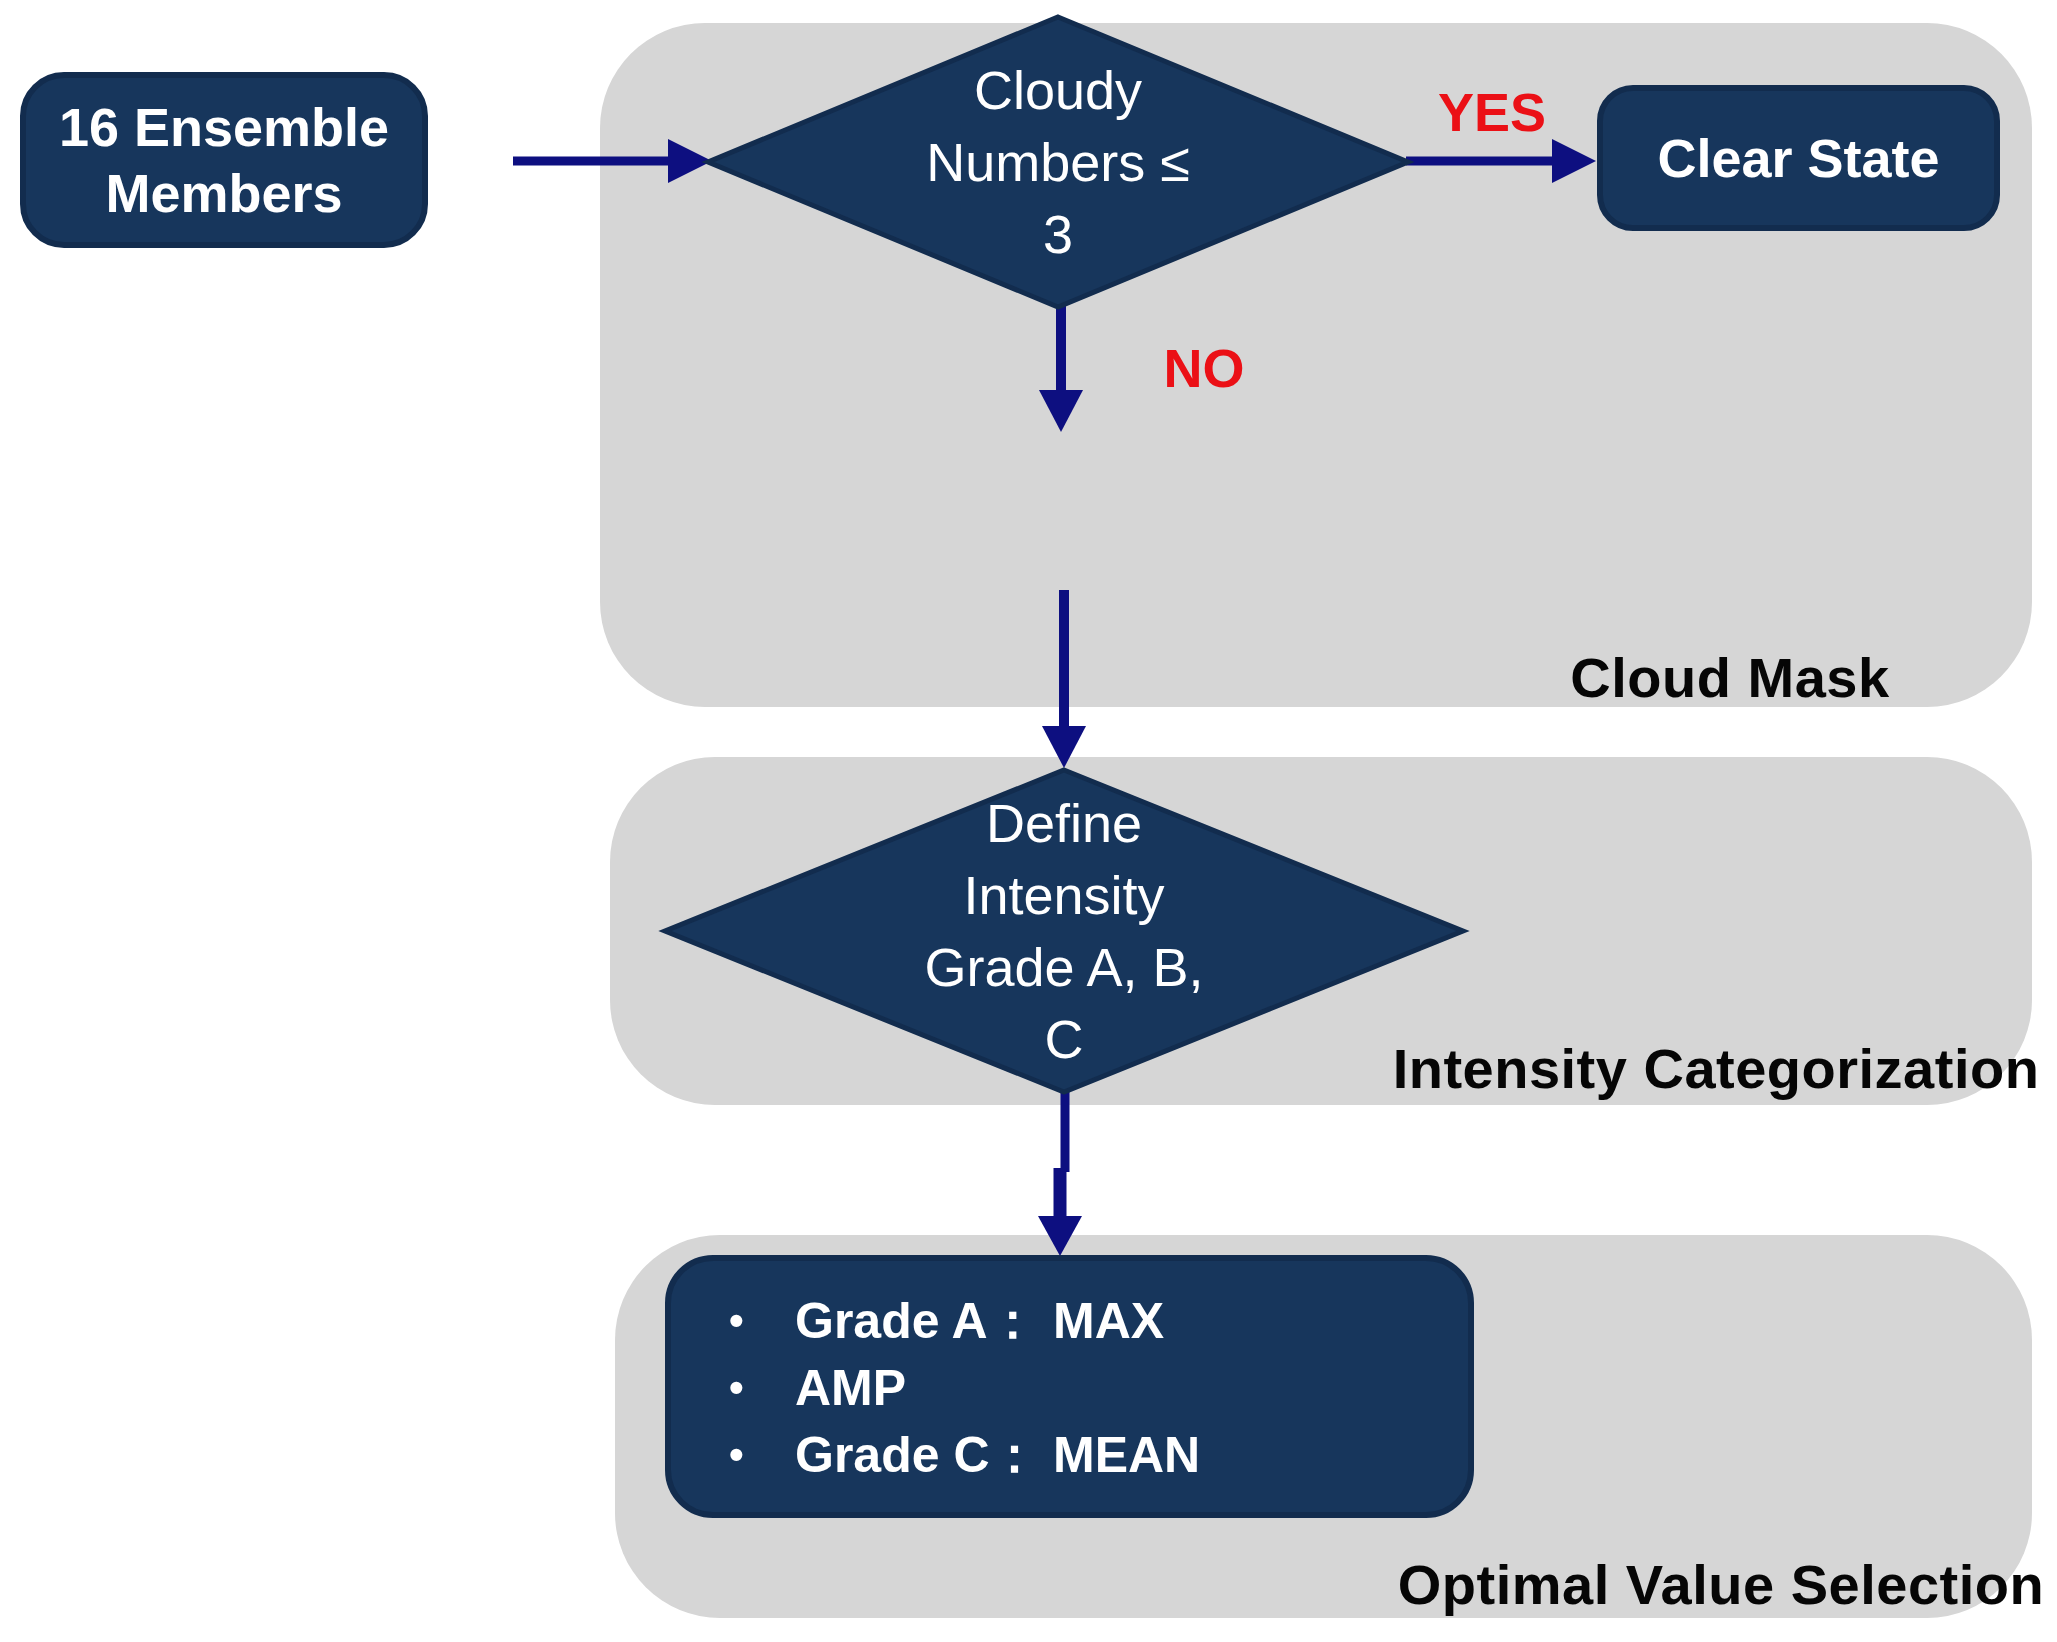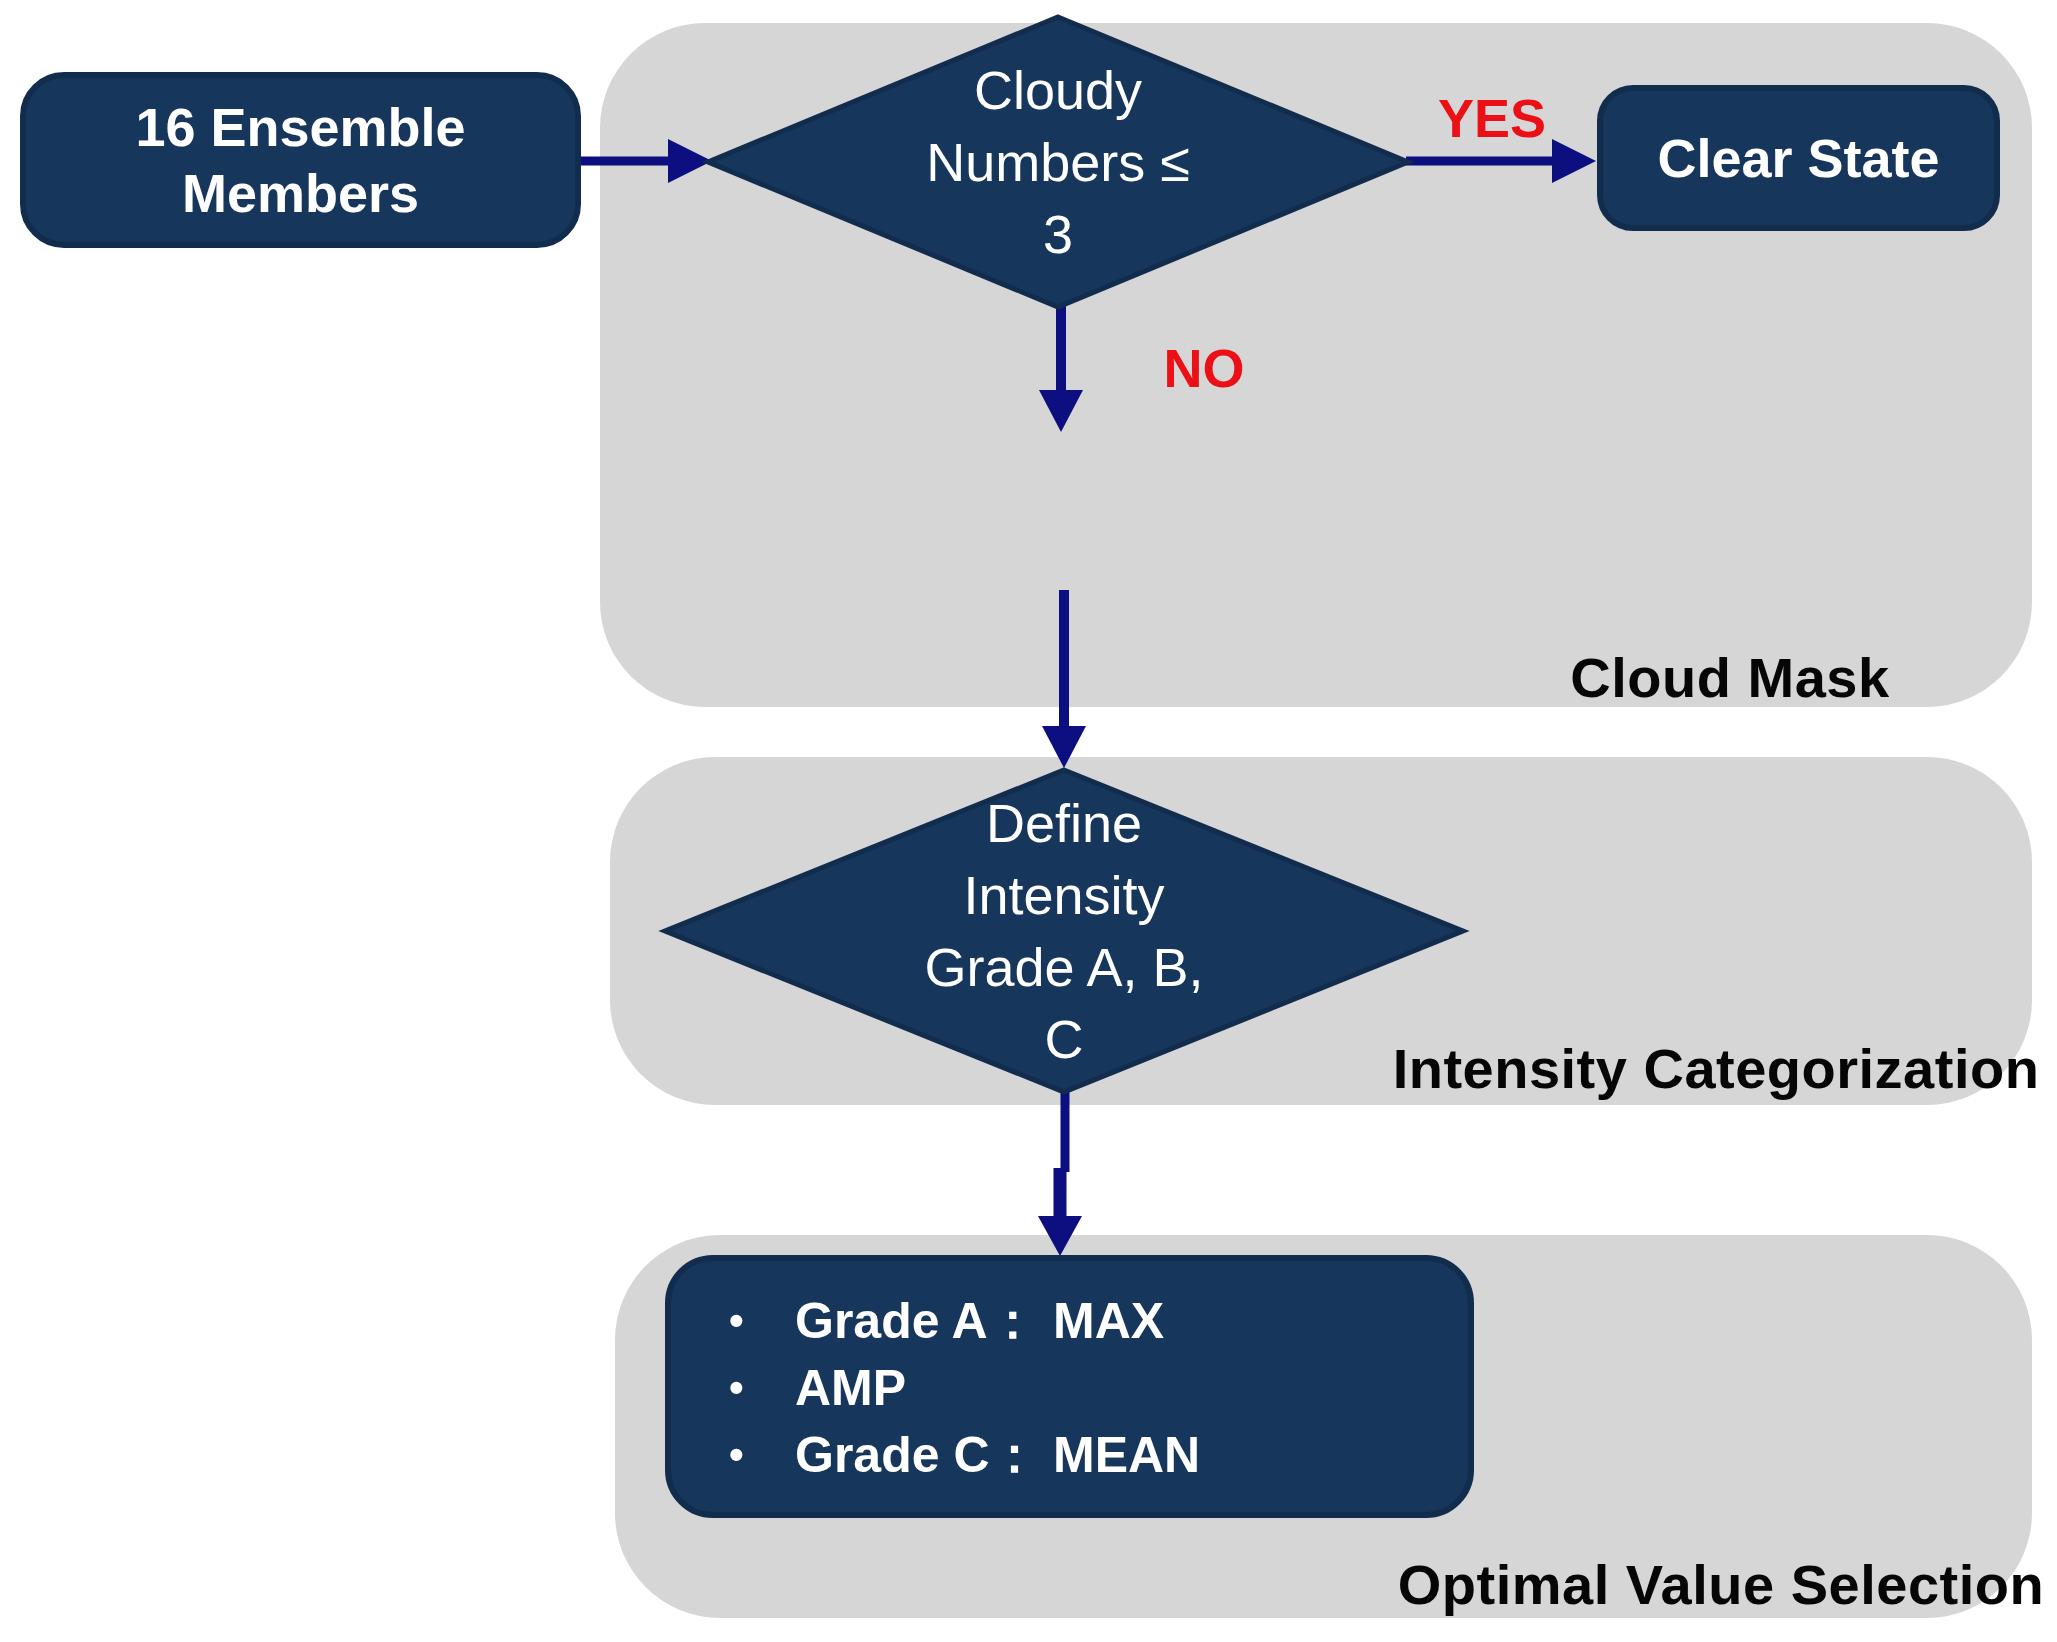--- a/index.html
+++ b/index.html
@@ -17,21 +17,21 @@
   }
   #label-cloud-mask{left:1730px;top:662px;}
   #label-intensity{left:1716px;top:1053px;}
   #label-optimal{left:1721px;top:1569px;}
 
   .node{
     position:absolute;background:#17365c;border:6px solid #122c4e;box-sizing:border-box;
     display:flex;align-items:center;justify-content:center;text-align:center;
     color:#ffffff;font-weight:700;font-size:54px;line-height:66px;
   }
-  #node-start{left:20px;top:72px;width:561px;height:176px;border-radius:44px;padding:0 28px;}
+  #node-start{left:20px;top:72px;width:408px;height:176px;border-radius:44px;padding:0 28px;}
   #node-clear{left:1597px;top:85px;width:403px;height:146px;border-radius:36px;}
   #node-cloudy{left:833px;top:433px;width:462px;height:158px;border-radius:36px;}
 
   #node-grades{
     left:665px;top:1255px;width:809px;height:263px;border-radius:48px;
     display:block;text-align:left;padding:26px 20px 0 58px;
   }
   .grade-row{display:flex;align-items:center;height:67px;color:#ffffff;font-weight:700;font-size:50px;}
   .grade-bullet{width:66px;font-size:42px;line-height:67px;}
   .grade-name{display:inline-block;min-width:258px;}
@@ -43,21 +43,21 @@
     position:absolute;transform:translate(-50%,-50%);
     color:#ffffff;font-weight:400;font-size:54px;line-height:72px;text-align:center;white-space:nowrap;
   }
   #diamond1-label{left:1058px;top:162px;}
   #diamond2-label{left:1064px;top:931px;}
 
   .edge-label{
     position:absolute;transform:translate(-50%,-50%);
     color:#eb1016;font-weight:700;font-size:54px;white-space:nowrap;
   }
-  #edge-label-yes{left:1492px;top:118px;text-align:center;}
+  #edge-label-yes{left:1492px;top:112px;text-align:center;}
   #edge-label-no{left:1204px;top:368px;}
 </style>
 </head>
 <body>
 
 <div class="stage">
 
   <div class="panel" id="panel-cloud-mask"></div>
   <div class="panel" id="panel-intensity"></div>
   <div class="panel" id="panel-optimal"></div>

